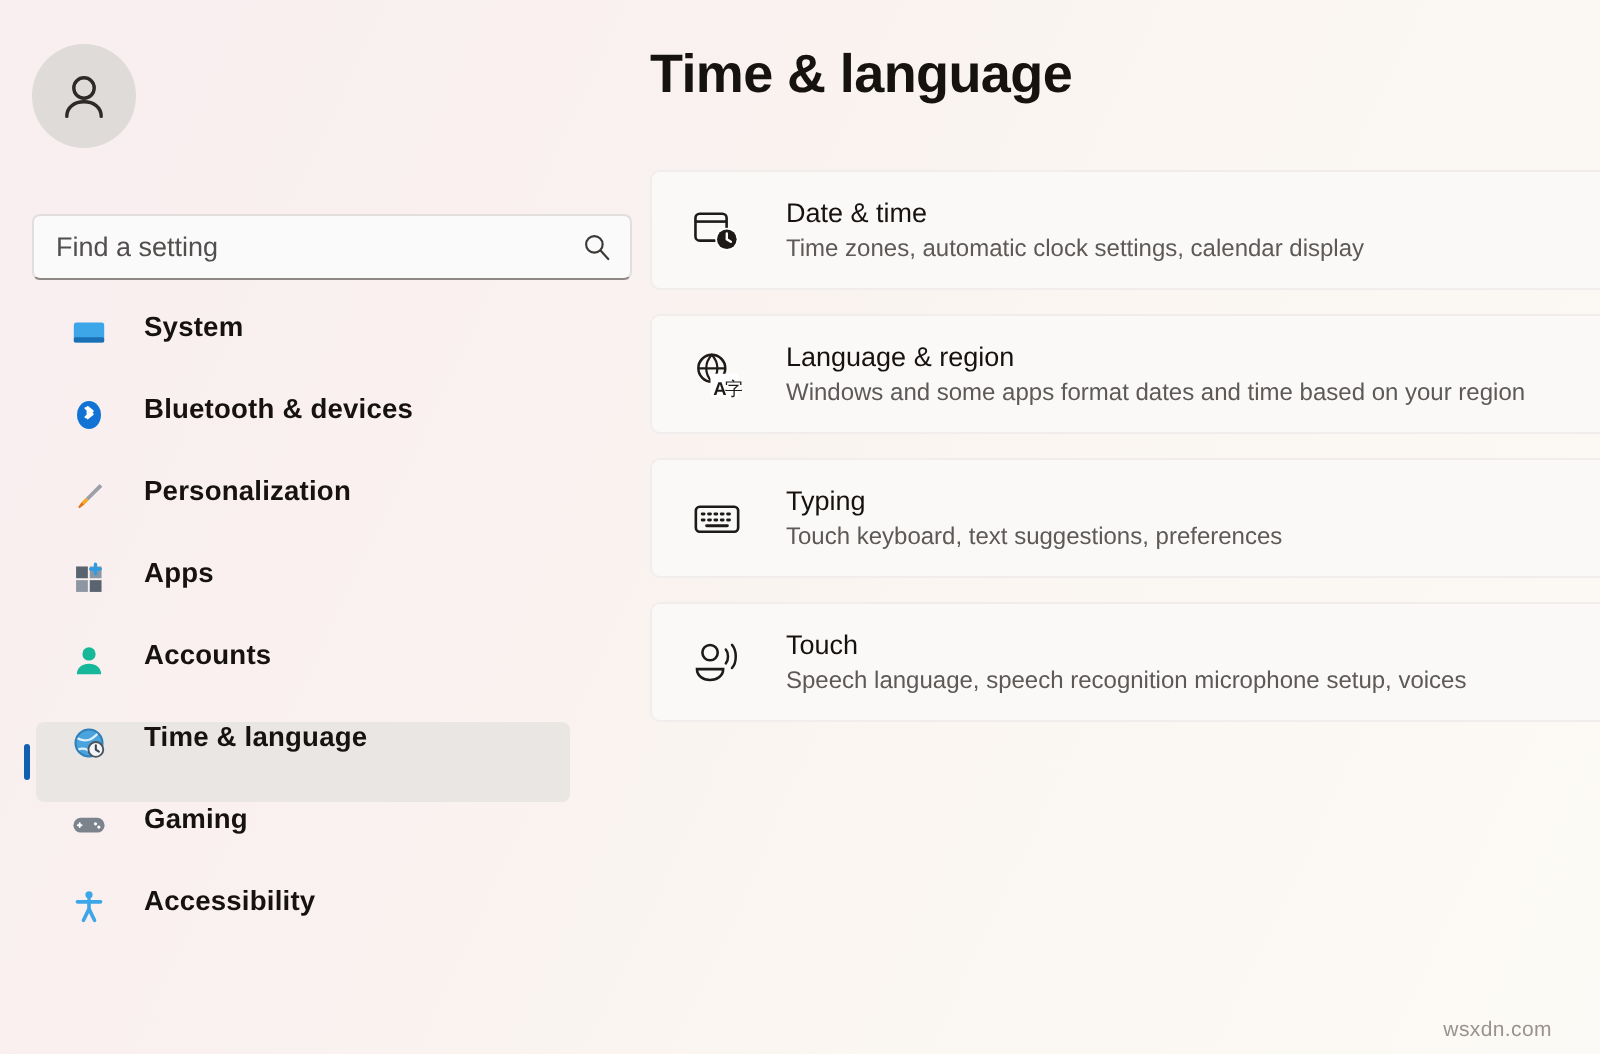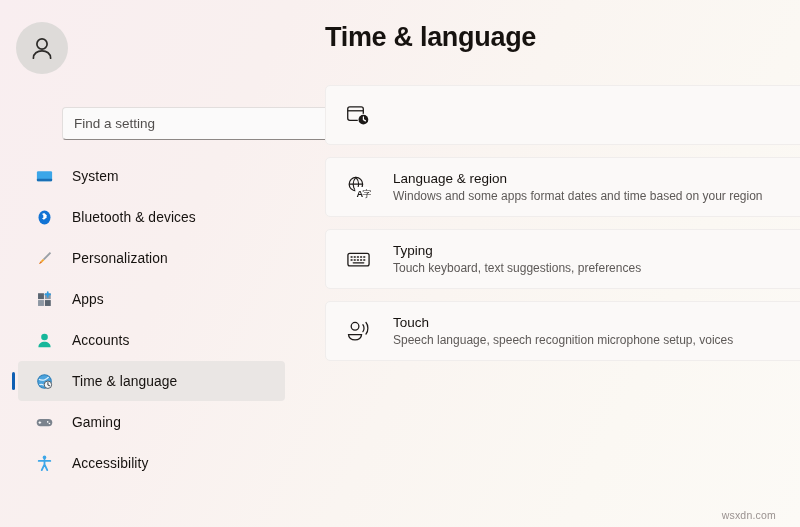--- a/index.html
+++ b/index.html
@@ -50,21 +50,20 @@
     top: 107px;
     width: 300px;
     height: 33px;
     background: #fbfafa;
     border: 1px solid #e2dedd;
     border-bottom-color: #8d8785;
     border-radius: 4px;
     display: flex;
     align-items: center;
     box-sizing: border-box;
-    margin-left: 46px;
   }
   .search-input {
     flex: 1;
     border: none;
     outline: none;
     background: transparent;
     font-family: "Liberation Sans", sans-serif;
     font-size: 13.5px;
     color: #1c1b1a;
     padding: 0 10px 0 11px;
@@ -85,23 +84,23 @@
     left: 0;
     top: 156px;
     width: 300px;
   }
   .nav-item {
     position: relative;
     height: 40px;
     margin: 0 15px 0 18px;
     border-radius: 4px;
     display: flex;
-    align-items: center;
     padding-left: 16px;
     box-sizing: border-box;
+    font-weight: bold;
   }
   .nav-item + .nav-item { margin-top: 1px; }
   .nav-item.selected {
     background: #eae6e4;
   }
   .nav-item.selected::before {
     content: "";
     position: absolute;
     left: -6px;
     top: 11px;
@@ -328,20 +327,24 @@
       <div class="card">
         <span class="card-icon">
           <svg width="25" height="25" viewBox="0 0 26 26" fill="none">
             <rect x="1.8" y="4.0" width="16.2" height="14.0" rx="2.2" stroke="#1d1a18" stroke-width="1.35"></rect>
             <path d="M1.8 8.1h16.2" stroke="#1d1a18" stroke-width="1.35"></path>
             <circle cx="18.1" cy="17.3" r="6.0" fill="#ffffff"></circle>
             <circle cx="18.1" cy="17.3" r="5.1" fill="#1d1a18"></circle>
             <path d="M18.1 14.3v3.0l2.1 1.3" stroke="#ffffff" stroke-width="1.25" stroke-linecap="round" fill="none"></path>
           </svg>
         </span>
+        <span class="card-text">
+          <span class="card-title">Date &amp; time</span>
+          <span class="card-sub">Time zones, automatic clock settings, calendar display</span>
+        </span>
       </div>
 
       <div class="card">
         <span class="card-icon">
           <svg width="25" height="25" viewBox="0 0 26 26" fill="none">
             <circle cx="10.3" cy="9.5" r="7.0" stroke="#1d1a18" stroke-width="1.3"></circle>
             <path d="M3.3 9.5h14.0M10.3 2.5c2.0 2.2 2.9 4.6 2.9 7.0s-0.9 4.8-2.9 7.0c-2.0-2.2-2.9-4.6-2.9-7.0s0.9-4.8 2.9-7.0z" stroke="#1d1a18" stroke-width="1.15" fill="none"></path>
             <rect x="9.6" y="12.4" width="14.4" height="12.0" rx="1.0" fill="#ffffff"></rect>
             <text x="11.0" y="23.2" font-family="'Liberation Sans', sans-serif" font-size="9.6" font-weight="bold" fill="#1d1a18">A</text>
             <text x="17.0" y="23.2" font-family="'DejaVu Sans', sans-serif" font-size="9.6" fill="#1d1a18">字</text>

